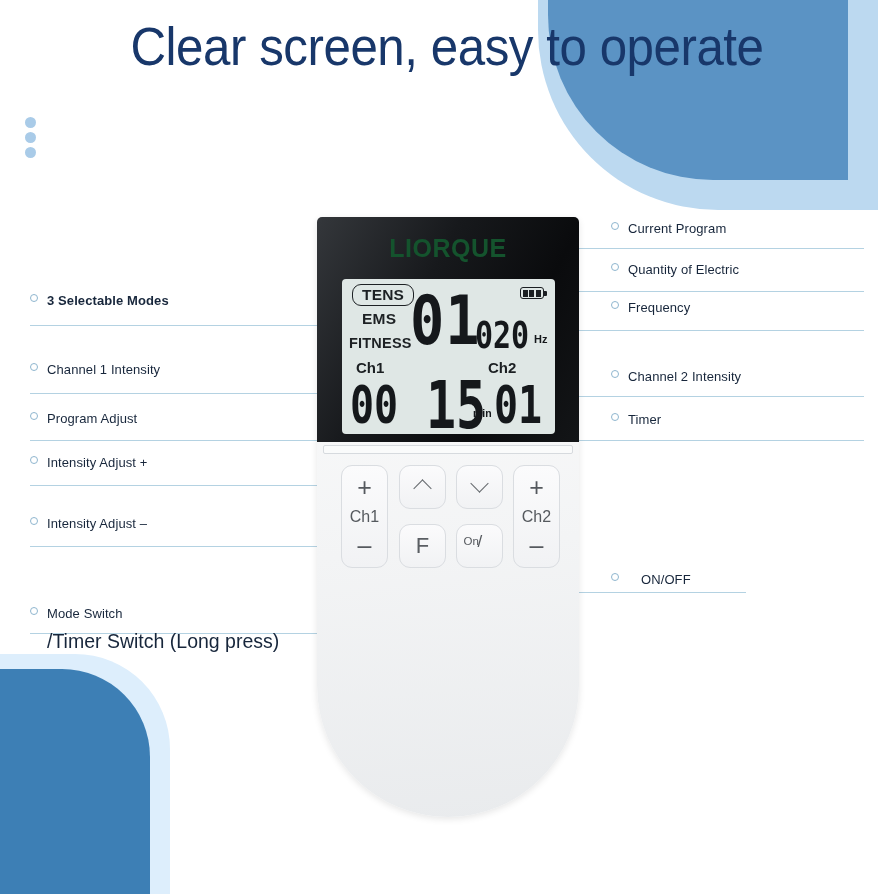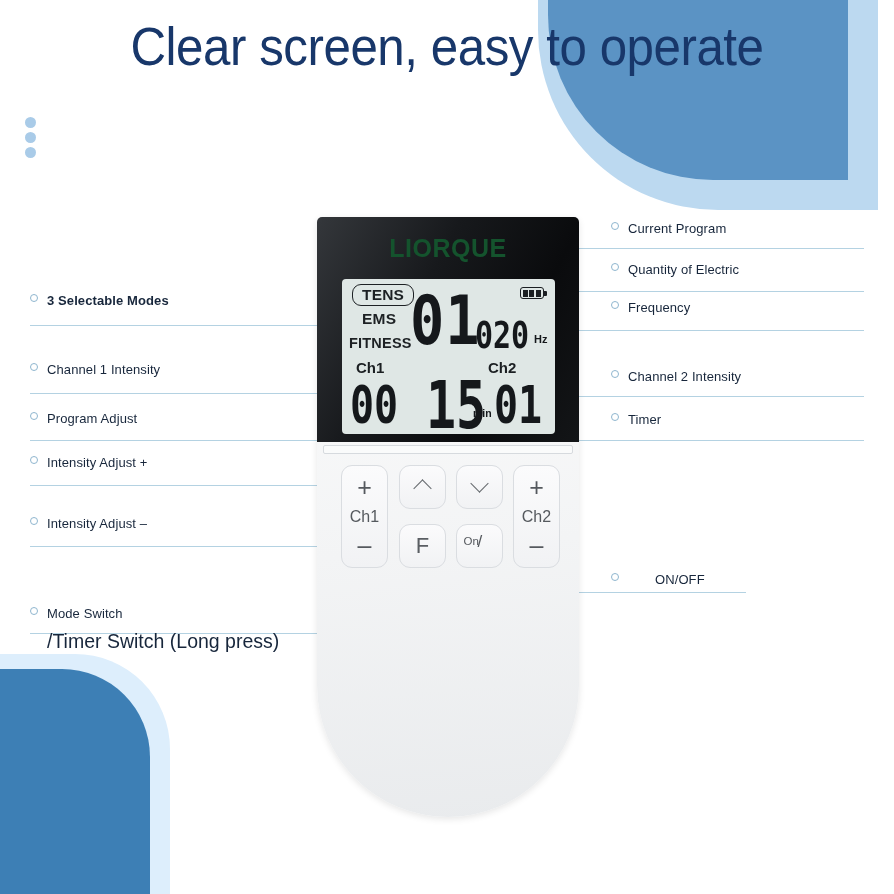--- a/index.html
+++ b/index.html
@@ -261,21 +261,21 @@
       <span class="txt">Channel 2 Intensity</span>
     </div>
   </div>
   <div class="cal" style="left:611px; top:412px;">
     <div class="row">
       <span class="bullet"></span>
       <span class="txt">Timer</span>
     </div>
   </div>
   <div class="cal" style="left:611px; top:572px;">
-    <div class="row" style="gap:36px;">
+    <div class="row" style="gap:22px;">
       <span class="bullet"></span>
       <span class="txt">ON/OFF</span>
     </div>
   </div>
 
   <div id="device">
     <div class="body-white"></div>
     <div class="bezel"></div>
     <div class="logo">LIORQUE</div>
 

